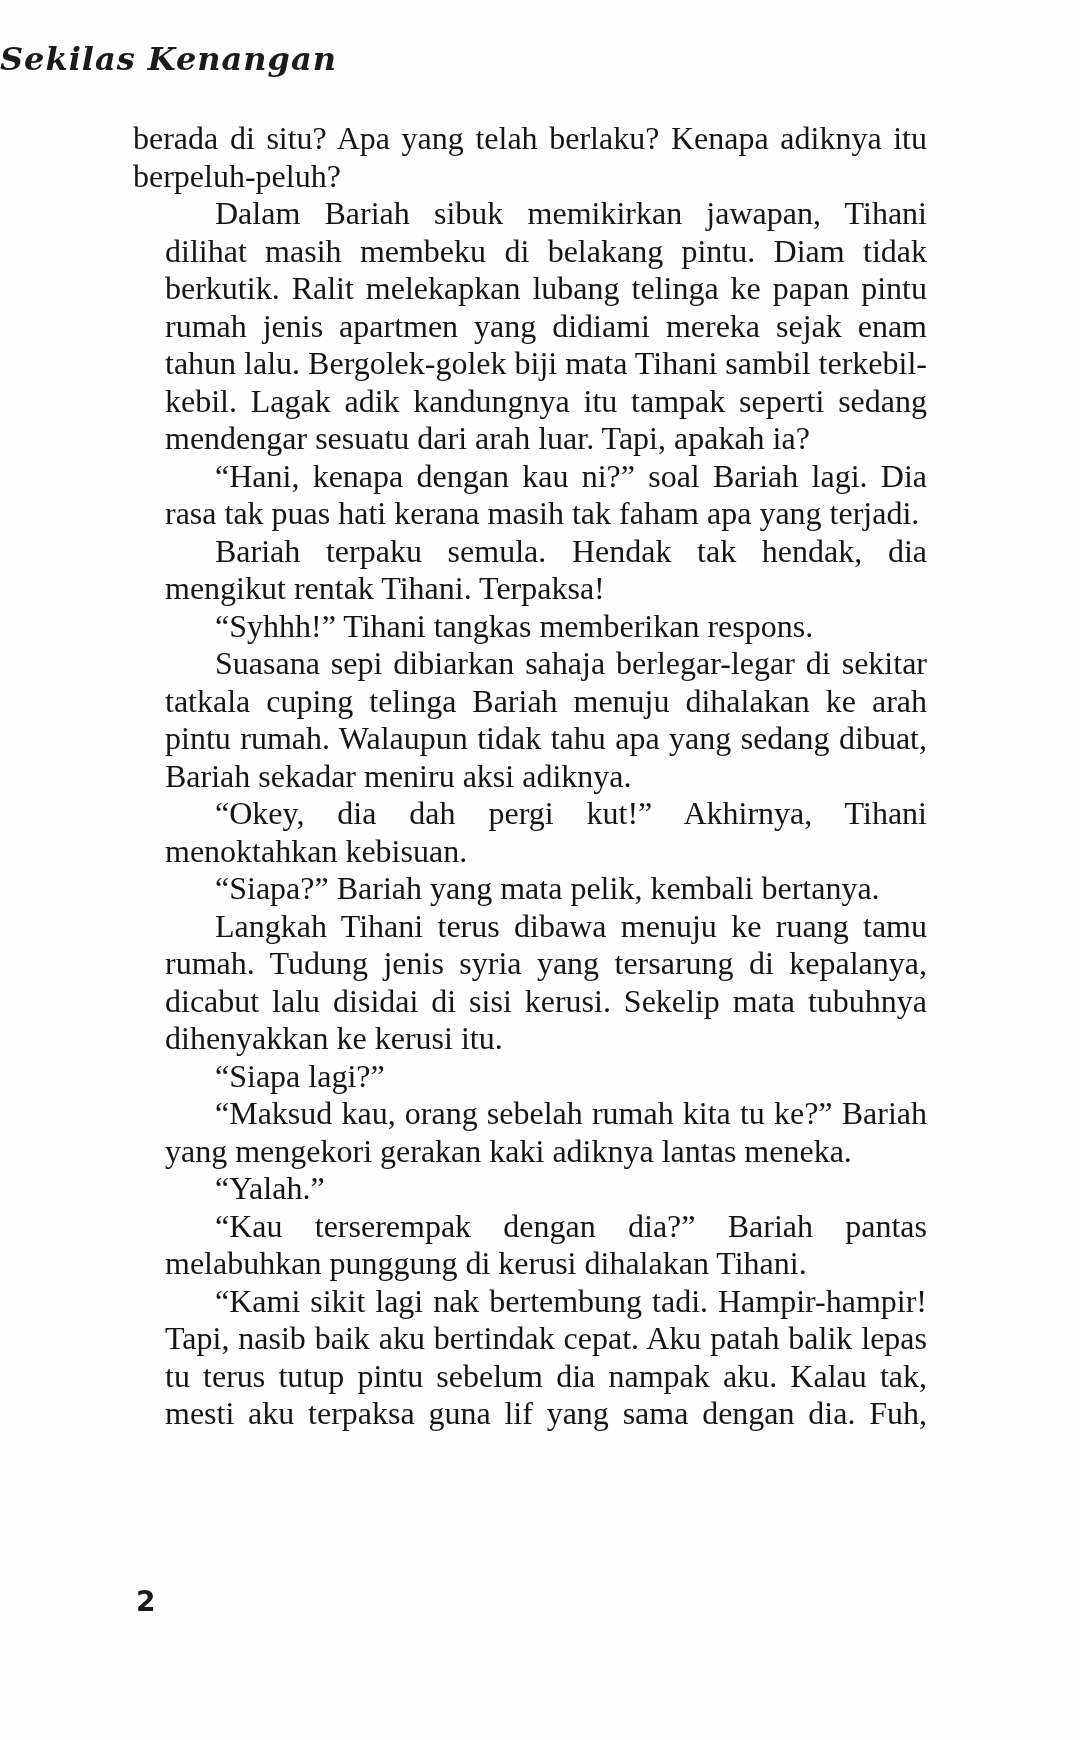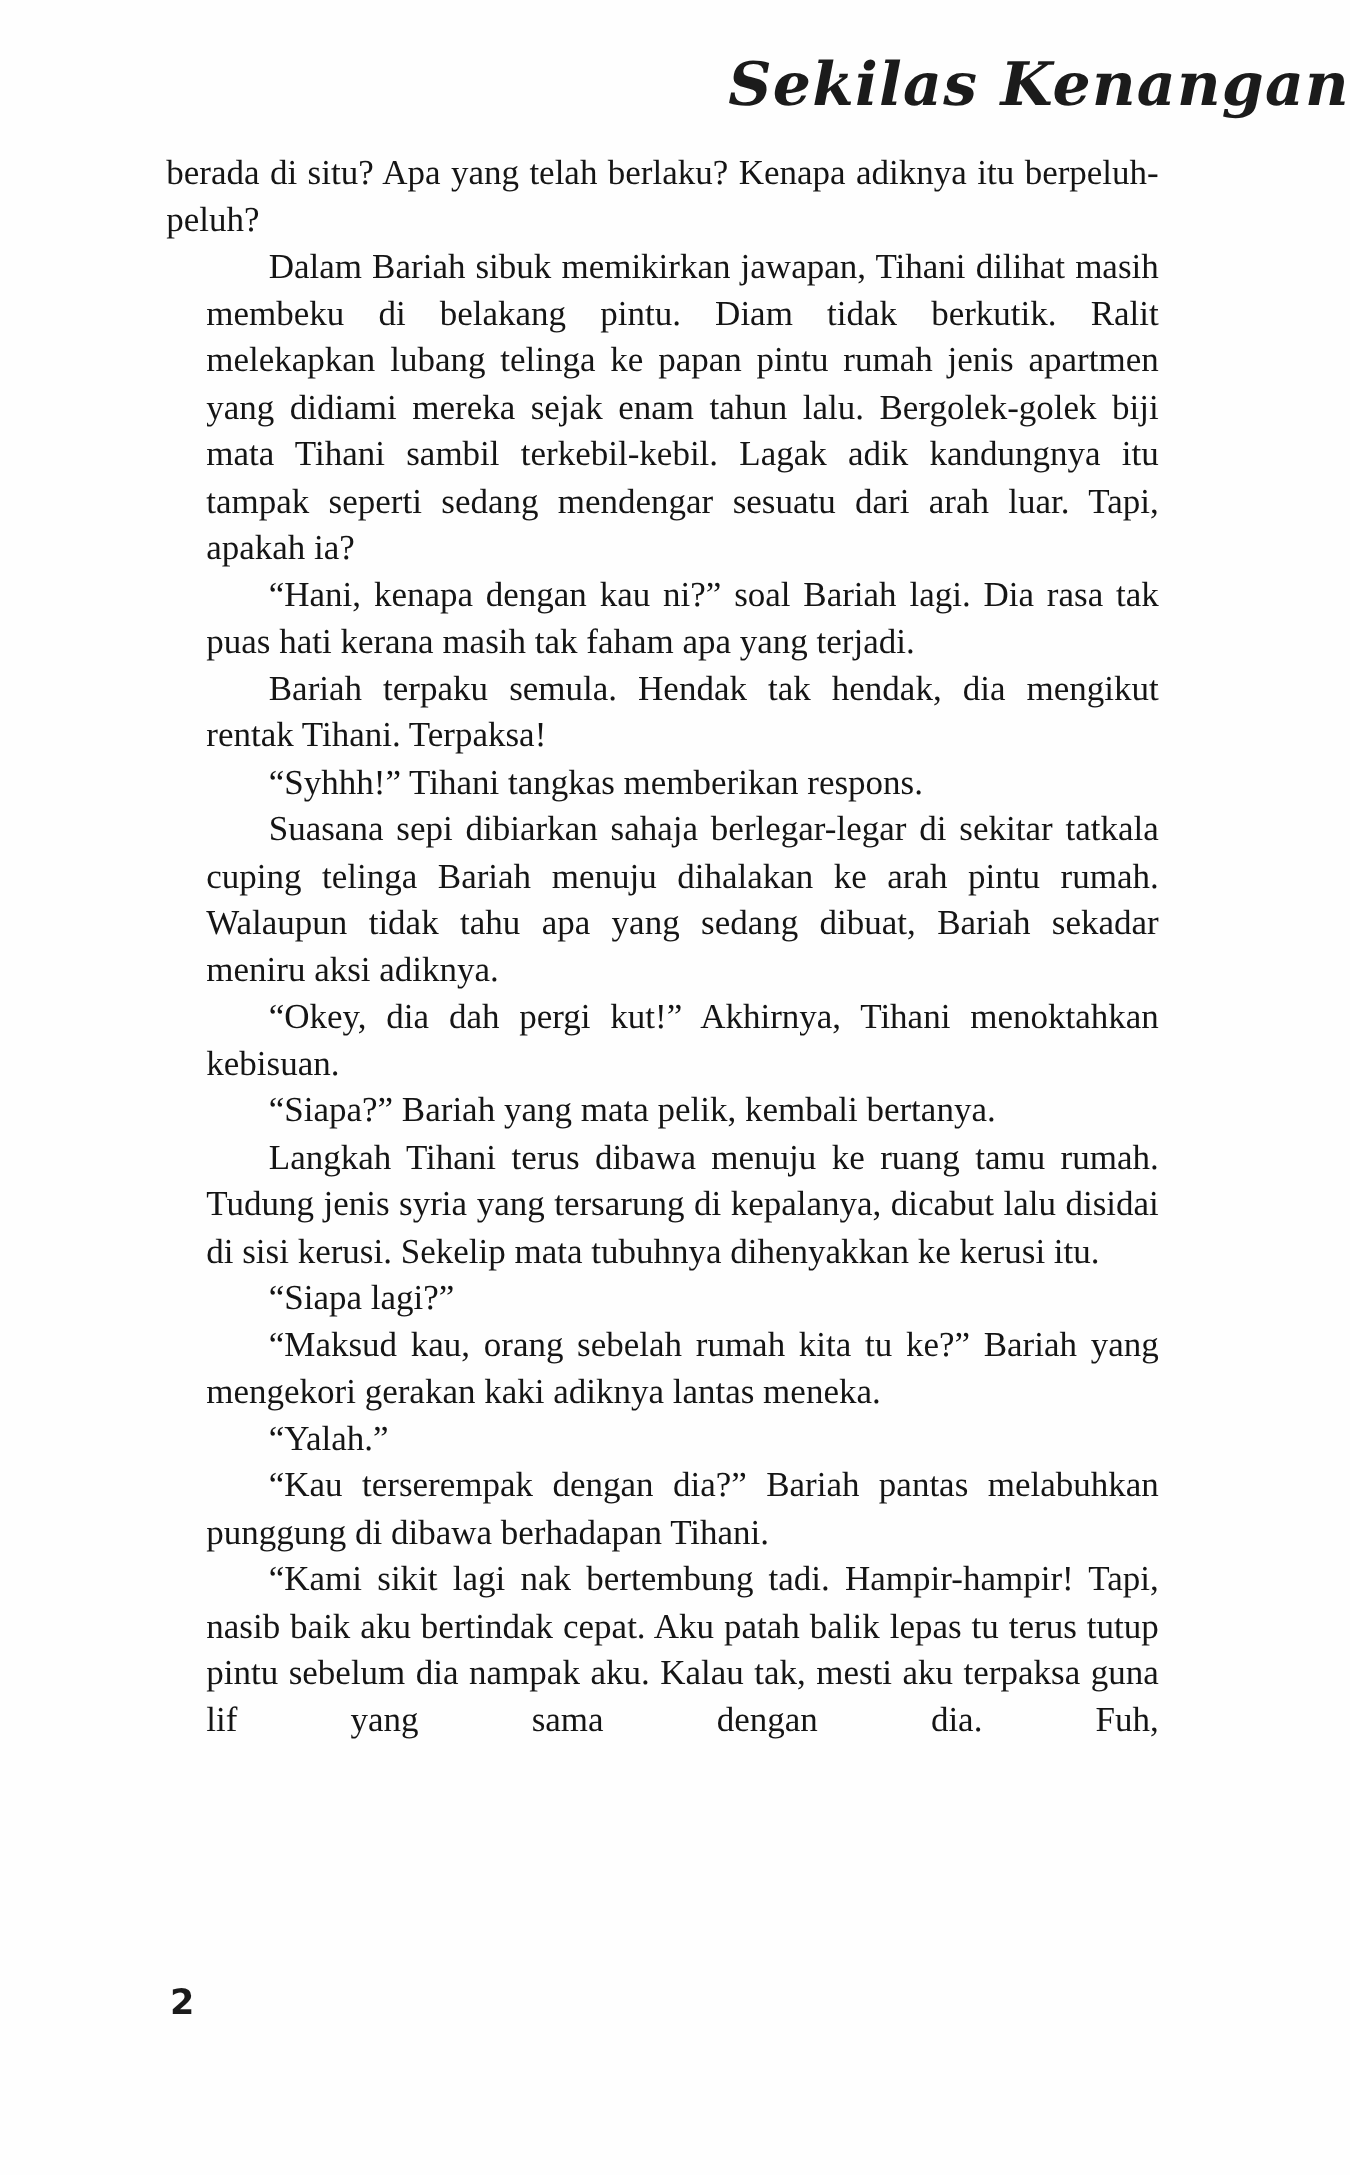--- a/index.html
+++ b/index.html
@@ -14,35 +14,35 @@
     height: 1740px;
     background: #fefefe;
     color: #171717;
     overflow: hidden;
   }
   .book-title {
     position: absolute;
     top: 40px;
     left: 0;
     width: 100%;
-    text-align: right;
+    text-align: left;
     font-family: "DejaVu Serif", serif;
     font-style: italic;
     font-weight: 700;
-    font-size: 48px;
+    font-size: 32px;
     letter-spacing: 1px;
     color: #1b1b1b;
   }
   .page-body {
     position: absolute;
     top: 120px;
     left: 133px;
     width: 794px;
     font-family: "Liberation Serif", serif;
-    font-size: 28px;
+    font-size: 32px;
     line-height: 37.5px;
     text-align: justify;
     color: #151515;
   }
   .page-body p {
     margin: 0;
     padding: 0;
   }
   .page-body p.indent {
     text-indent: 50px;
@@ -74,18 +74,18 @@
       <p class="indent">“Hani, kenapa dengan kau ni?” soal Bariah lagi. Dia rasa tak puas hati kerana masih tak faham apa yang terjadi.</p>
       <p class="indent">Bariah terpaku semula. Hendak tak hendak, dia mengikut rentak Tihani. Terpaksa!</p>
       <p class="indent">“Syhhh!” Tihani tangkas memberikan respons.</p>
       <p class="indent">Suasana sepi dibiarkan sahaja berlegar-legar di sekitar tatkala cuping telinga Bariah menuju dihalakan ke arah pintu rumah. Walaupun tidak tahu apa yang sedang dibuat, Bariah sekadar meniru aksi adiknya.</p>
       <p class="indent">“Okey, dia dah pergi kut!” Akhirnya, Tihani menoktahkan kebisuan.</p>
       <p class="indent">“Siapa?” Bariah yang mata pelik, kembali bertanya.</p>
       <p class="indent">Langkah Tihani terus dibawa menuju ke ruang tamu rumah. Tudung jenis syria yang tersarung di kepalanya, dicabut lalu disidai di sisi kerusi. Sekelip mata tubuhnya dihenyakkan ke kerusi itu.</p>
       <p class="indent">“Siapa lagi?”</p>
       <p class="indent">“Maksud kau, orang sebelah rumah kita tu ke?” Bariah yang mengekori gerakan kaki adiknya lantas meneka.</p>
       <p class="indent">“Yalah.”</p>
-      <p class="indent">“Kau terserempak dengan dia?” Bariah pantas melabuhkan punggung di dibawa berhadapan Tihani.</p>
+      <p class="indent">“Kau terserempak dengan dia?” Bariah pantas melabuhkan punggung di kerusi dihalakan Tihani.</p>
       <p class="indent">“Kami sikit lagi nak bertembung tadi. Hampir-hampir! Tapi, nasib baik aku bertindak cepat. Aku patah balik lepas tu terus tutup pintu sebelum dia nampak aku. Kalau tak, mesti aku terpaksa guna lif yang sama dengan dia. Fuh,</p>
     </div>
 
   <div class="page-number">2</div>
 </div>
 
 </body></html>

